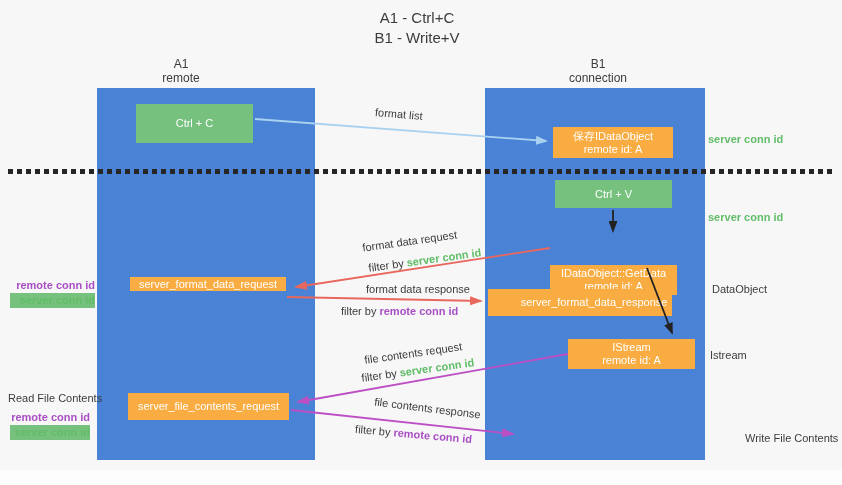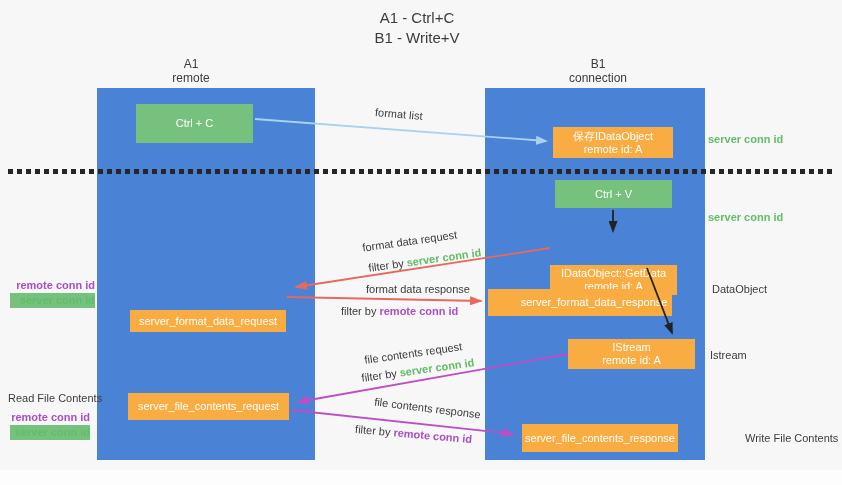--- a/index.html
+++ b/index.html
@@ -33,21 +33,21 @@
 
 <div id="stage">
 
   <div class="bottom-strip"></div>
 
   <div class="title">
     <div>A1 - Ctrl+C</div>
     <div>B1 - Write+V</div>
   </div>
 
-  <div class="col-header" style="left:126px;top:57px;width:130px;">
+  <div class="col-header" style="left:116px;top:57px;width:130px;">
     <div>A1</div>
     <div>remote</div>
   </div>
   <div class="col-header" style="left:533px;top:57px;width:130px;">
     <div>B1</div>
     <div>connection</div>
   </div>
 
   <div class="col col-a"></div>
   <div class="col col-b"></div>
@@ -65,40 +65,37 @@
 
   <div class="node green" style="left:555px;top:180px;width:117px;height:28px;">
     <div>Ctrl + V</div>
   </div>
 
   <div class="node orange" style="left:550px;top:237px;width:127px;height:30px;margin-top:28px;">
     <div>IDataObject::GetData</div>
     <div>remote id: A</div>
   </div>
 
-  <div class="node orange" style="left:130px;top:277px;width:156px;height:22px;margin-top:33px;">
+  <div class="node orange" style="left:130px;top:277px;width:156px;height:14px;">
     <div>server_format_data_request</div>
   </div>
 
   <div class="node orange" style="left:488px;top:289px;width:156px;height:27px;padding-left:28px;">
     <div>server_format_data_response</div>
   </div>
 
   <div class="node orange" style="left:568px;top:339px;width:127px;height:30px;">
     <div>IStream</div>
     <div>remote id: A</div>
   </div>
 
   <div class="node orange" style="left:128px;top:393px;width:161px;height:27px;">
     <div>server_file_contents_request</div>
   </div>
 
-  <div class="node orange" style="left:522px;top:424px;width:156px;height:28px;">
-    <div>server_file_contents_response</div>
-  </div>
 
   <svg class="arrows" viewBox="0 0 842 485">
     <defs>
       <marker id="mblue" markerUnits="userSpaceOnUse" markerWidth="12" markerHeight="9" refX="10" refY="4.5" orient="auto">
         <polygon points="0 0,12 4.5,0 9" fill="#a9d2f0"></polygon>
       </marker>
       <marker id="mblack" markerUnits="userSpaceOnUse" markerWidth="12" markerHeight="9" refX="10" refY="4.5" orient="auto">
         <polygon points="0 0,12 4.5,0 9" fill="#222222"></polygon>
       </marker>
       <marker id="mred" markerUnits="userSpaceOnUse" markerWidth="13" markerHeight="9" refX="11" refY="4.5" orient="auto">

